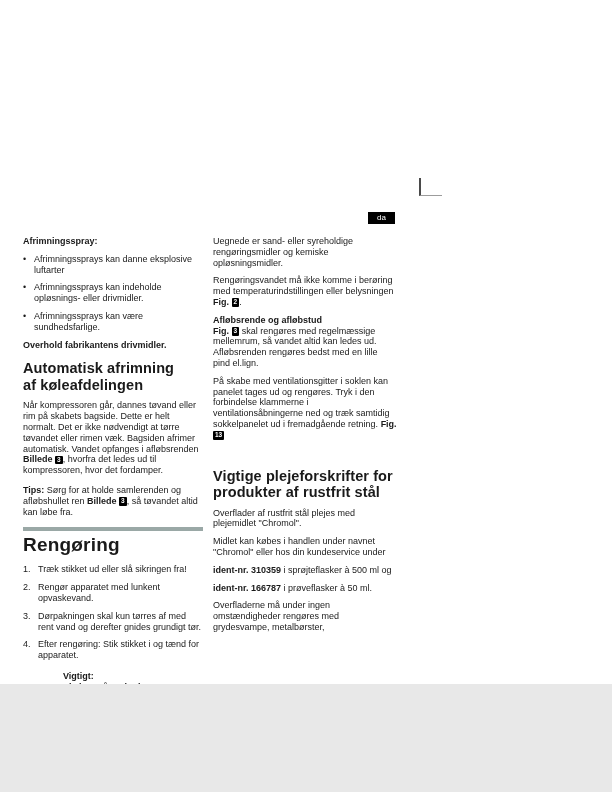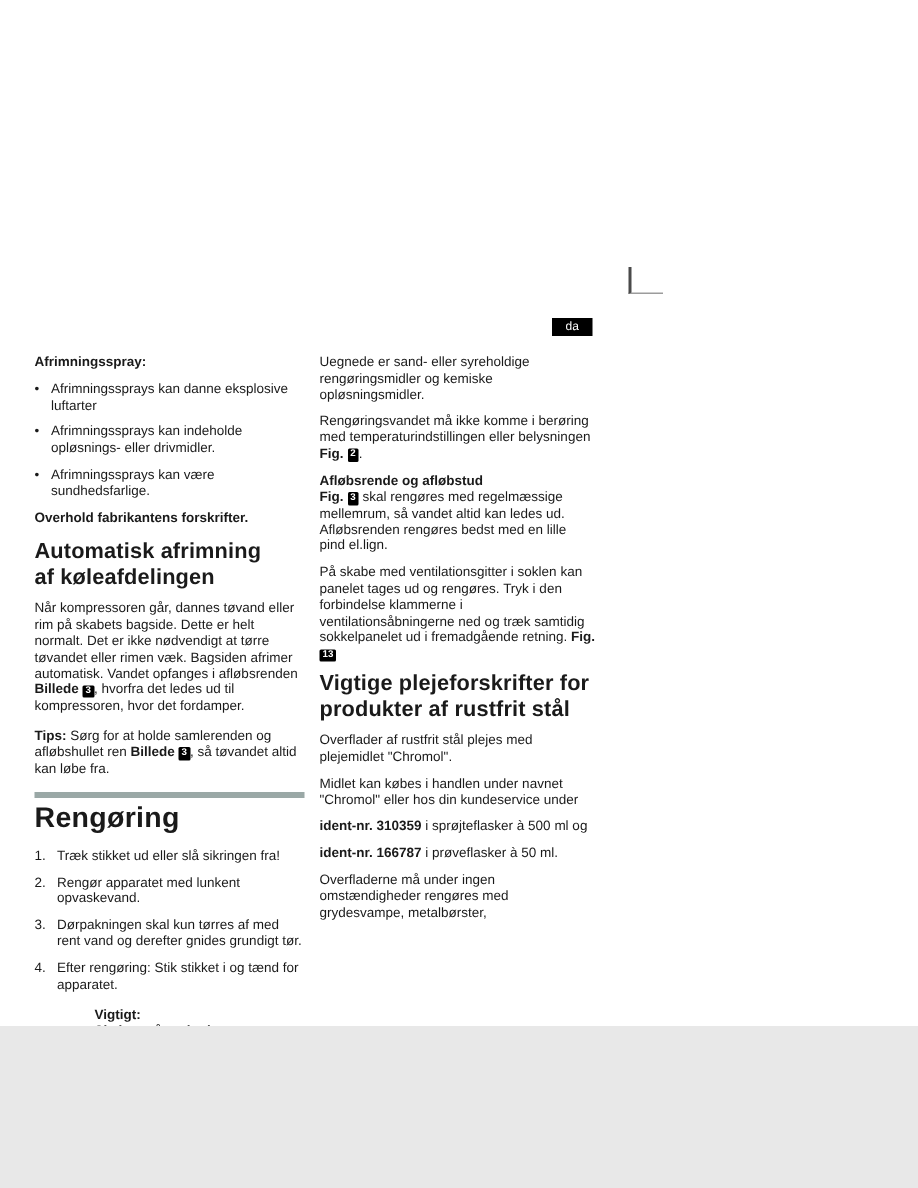--- a/index.html
+++ b/index.html
@@ -82,21 +82,21 @@
       <div class="bullet">
         <span class="dot">•</span>
         <span class="btxt">Afrimningssprays kan indeholde opløsnings- eller drivmidler.</span>
       </div>
       <div class="bullet">
         <span class="dot">•</span>
         <span class="btxt">Afrimningssprays kan være sundhedsfarlige.</span>
       </div>
     </div>
 
-    <div class="bold-line">Overhold fabrikantens forskrifter.</div>
+    <div class="bold-line">Overhold fabrikantens drivmidler.</div>
 
     <h2 class="doc-h2">Automatisk afrimning
 af køleafdelingen</h2>
 
     <div class="para"><span>Når kompressoren går, dannes tøvand eller rim på skabets bagside. Dette er helt normalt. Det er ikke nødvendigt at tørre tøvandet eller rimen væk. Bagsiden afrimer automatisk. Vandet opfanges i afløbsrenden </span><span class="b">Billede </span><span class="figbox">3</span><span>, hvorfra det ledes ud til kompressoren, hvor det fordamper.</span></div>
 
     <div class="para" style="margin-top:9px;"><span class="b">Tips: </span><span>Sørg for at holde samlerenden og afløbshullet ren </span><span class="b">Billede </span><span class="figbox">3</span><span>, så tøvandet altid kan løbe fra.</span></div>
 
     <div class="divider" style="background-color: rgb(154, 168, 166);"></div>
 
@@ -132,21 +132,21 @@
     <div class="para">Uegnede er sand- eller syreholdige rengøringsmidler og kemiske opløsningsmidler.</div>
 
     <div class="para"><span>Rengøringsvandet må ikke komme i berøring med temperaturindstillingen eller belysningen </span><span class="b">Fig. </span><span class="figbox">2</span><span>.</span></div>
 
     <div class="para"><span class="b">Afløbsrende og afløbstud
 </span><span class="b">Fig. </span><span class="figbox">3</span><span> skal rengøres med regelmæssige mellemrum, så vandet altid kan ledes ud. Afløbsrenden rengøres bedst med en lille pind el.lign.</span></div>
 
 
     <div class="para"><span>På skabe med ventilationsgitter i soklen kan panelet tages ud og rengøres. Tryk i den forbindelse klammerne i ventilationsåbningerne ned og træk samtidig sokkelpanelet ud i fremadgående retning. </span><span class="b">Fig. </span><span class="figbox">13</span></div>
 
-    <h2 class="doc-h2" style="margin-top:7px;">Vigtige plejeforskrifter for
+    <h2 class="doc-h2" style="margin-top:27px;">Vigtige plejeforskrifter for
 produkter af rustfrit stål</h2>
 
     <div class="para">Overflader af rustfrit stål plejes med plejemidlet "Chromol".</div>
 
     <div class="para">Midlet kan købes i handlen under navnet "Chromol" eller hos din kundeservice under</div>
 
     <div class="para"><span class="b">ident-nr. 310359</span><span> i sprøjteflasker à 500 ml og</span></div>
 
     <div class="para"><span class="b">ident-nr. 166787</span><span> i prøveflasker à 50 ml.</span></div>
 

